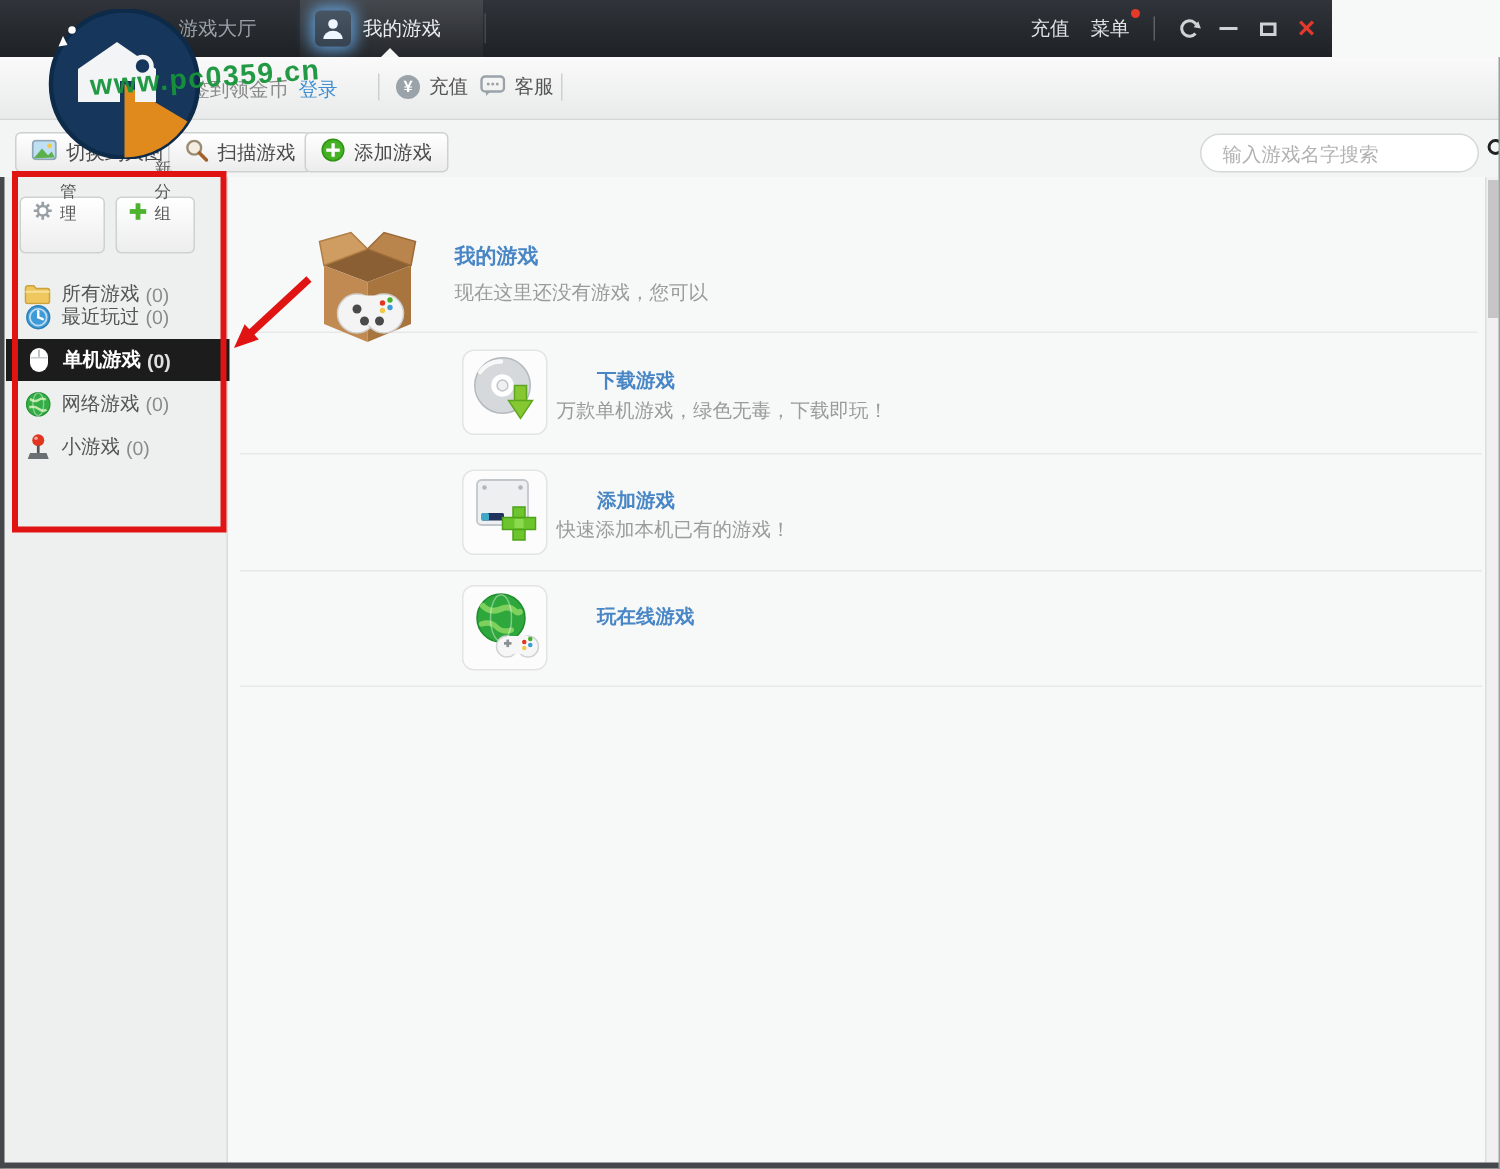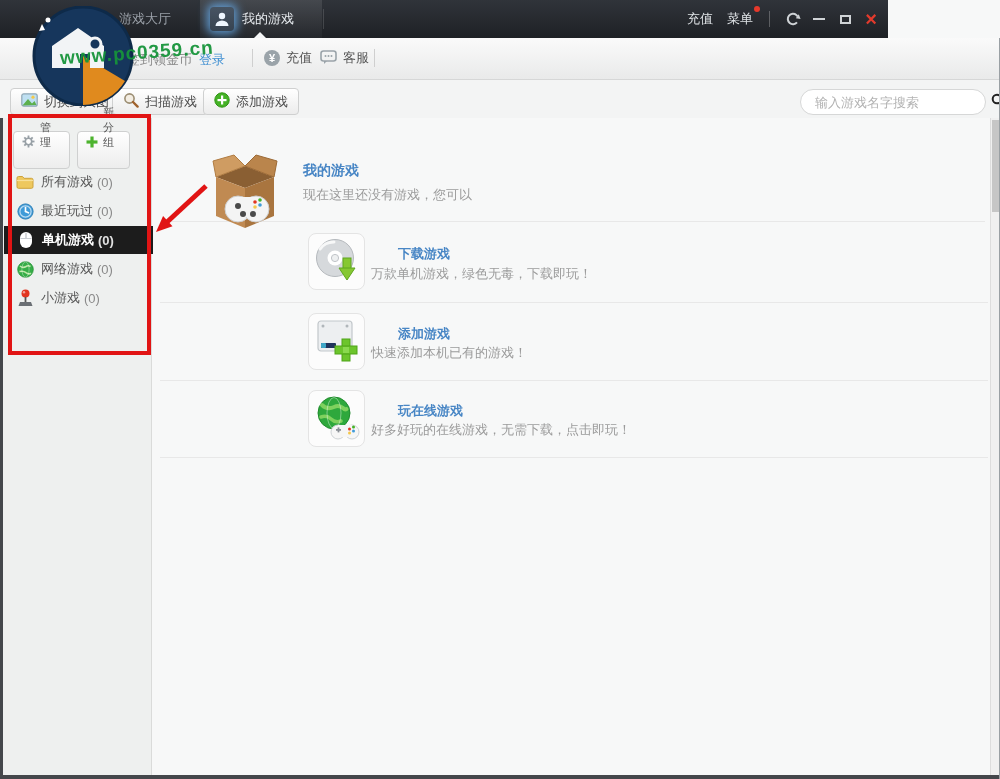--- a/index.html
+++ b/index.html
@@ -254,21 +254,21 @@
     <div class="side-btn" style="left:74px; top:13px; width:53px">
       <span>
         <svg width="12" height="12" viewBox="0 0 12 12">
           <rect x="4.4" y="0.5" width="3.2" height="11" fill="#4db32e"></rect>
           <rect x="0.5" y="4.4" width="11" height="3.2" fill="#4db32e"></rect>
         </svg>
       </span>
       <span>新分组</span>
     </div>
 
-    <div class="side-item" style="top:50px">
+    <div class="side-item" style="top:64px">
       <span class="si-icon">
         <svg width="18" height="14" viewBox="0 0 18 14">
           <path d="M1 3 a1.5 1.5 0 0 1 1.5 -1.5 h4 l1.6 1.8 h7.4 a1.5 1.5 0 0 1 1.5 1.5 v7 a1.5 1.5 0 0 1 -1.5 1.5 h-13 A1.5 1.5 0 0 1 1 11.8 Z" fill="#eec85e" stroke="#cda23a" stroke-width="1"></path>
           <path d="M1 5.5 h16" stroke="#f7e09a" stroke-width="1.2"></path>
         </svg>
       </span>
       <span>所有游戏</span>
       <span class="si-count">(0)</span>
     </div>
 
@@ -405,21 +405,20 @@
           <rect x="23.6" y="33.4" width="1.8" height="5" fill="#8a9096"></rect>
           <circle cx="35.5" cy="35" r="1.5" fill="#e23520"></circle>
           <circle cx="39.5" cy="37" r="1.5" fill="#3f9bd8"></circle>
           <circle cx="35.5" cy="39" r="1.5" fill="#f4c84a"></circle>
           <circle cx="39.5" cy="33" r="1.5" fill="#45b226"></circle>
         </g>
       </svg>
     </span>
   </div>
   <div class="opt-title" style="top:402px">玩在线游戏</div>
-  <div class="opt-desc" style="top:421px">好多好玩的在线游戏，无需下载，点击即玩！</div>
   <div class="divider" style="left:160px; top:457px; width:828px"></div>
 
   <div class="vscroll">
     <div class="vthumb"></div>
   </div>
   <div class="border-left"></div>
   <div class="border-bottom"></div>
   <div class="border-right"></div>
 
   <div class="anno-rect"></div>

